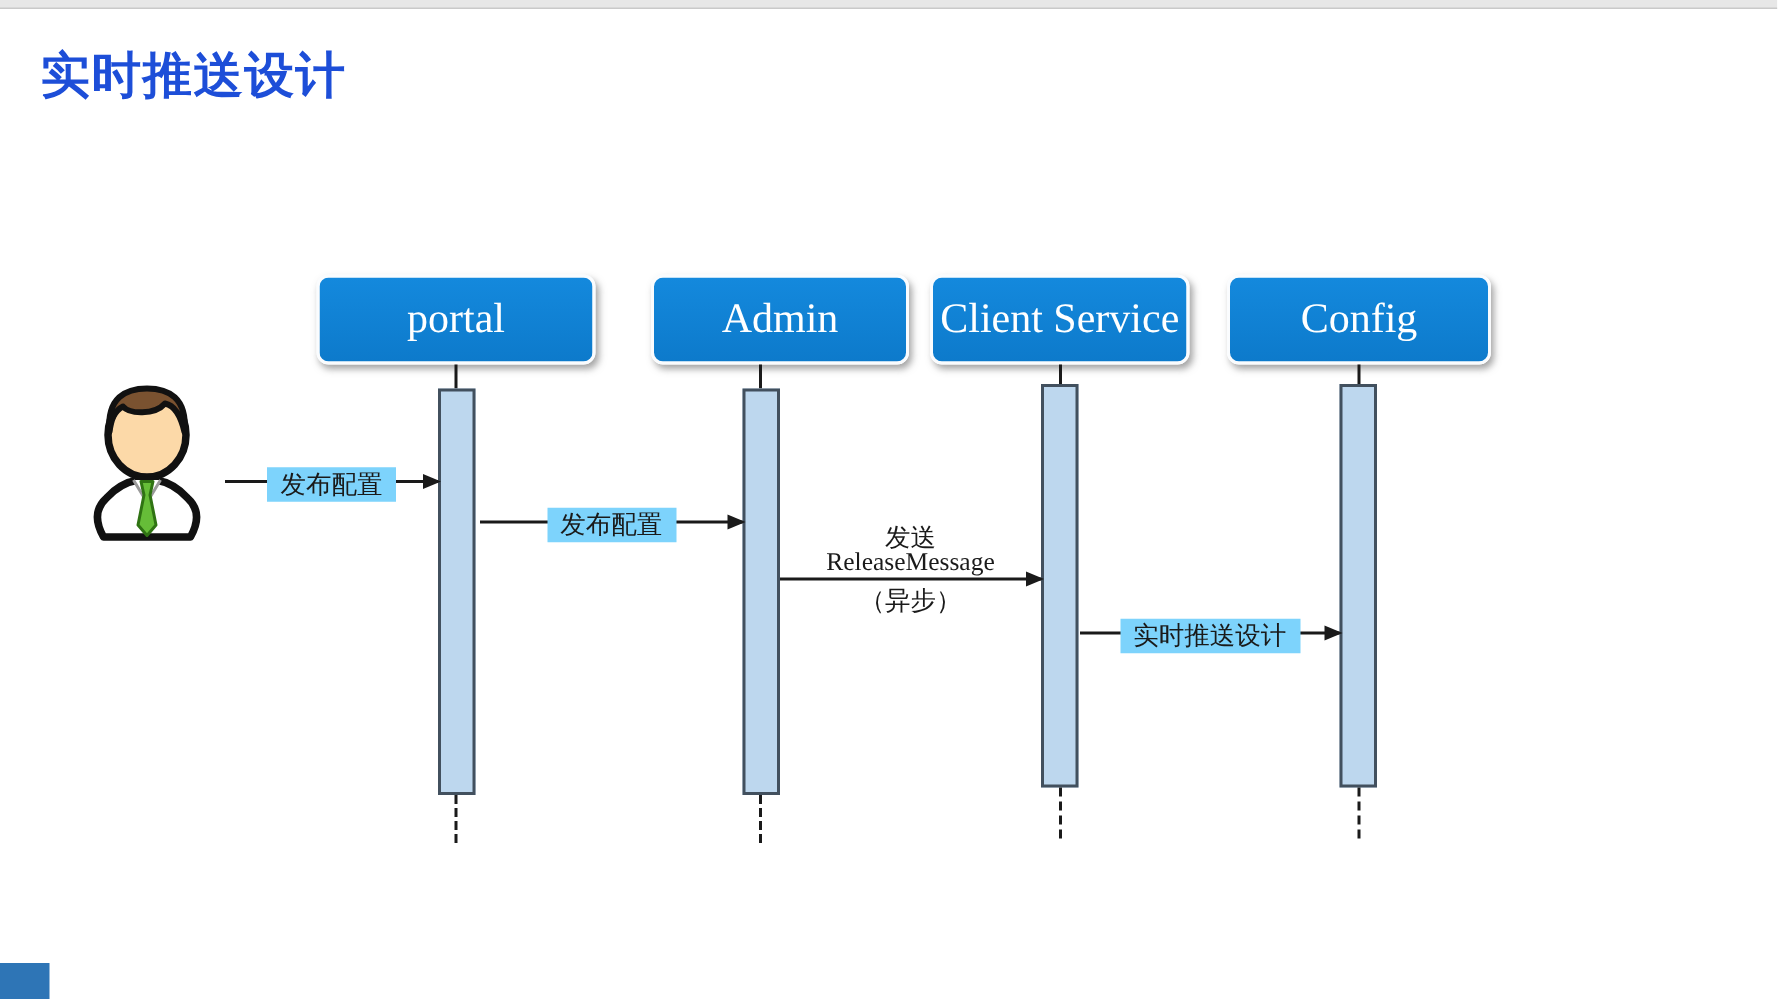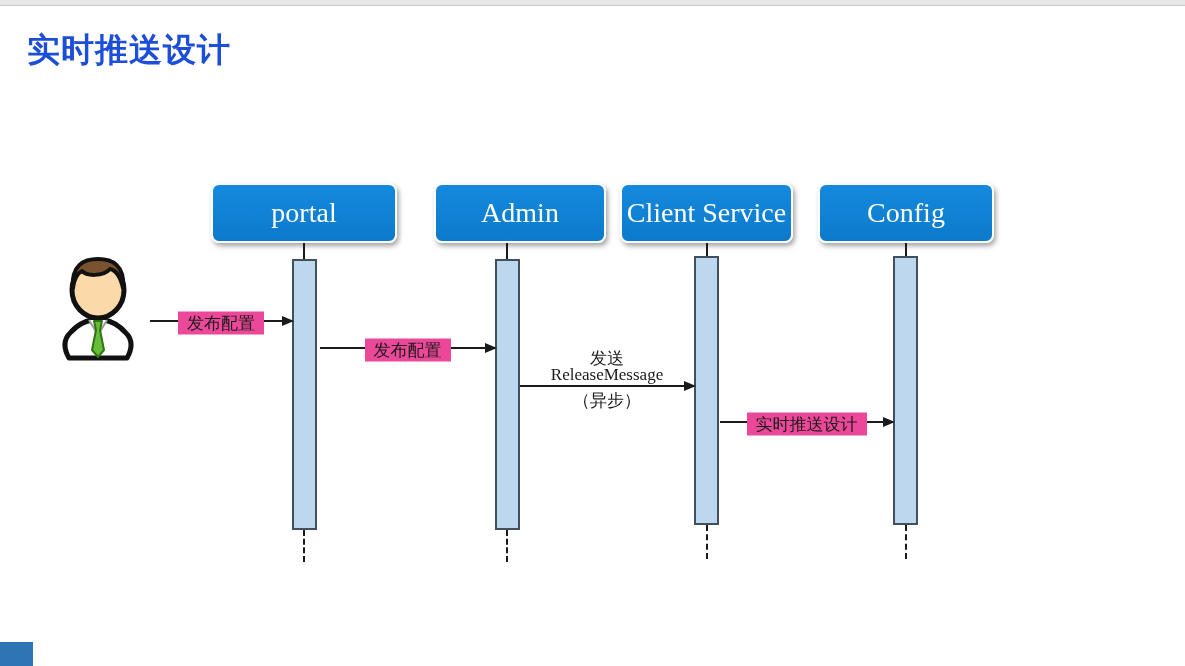--- a/index.html
+++ b/index.html
@@ -81,21 +81,21 @@
     height: 0;
     border-top: 5px solid transparent;
     border-bottom: 5px solid transparent;
     border-left: 12px solid #1a1a1a;
   }
   .msg-label {
     position: absolute;
     left: 50%;
     top: 1px;
     transform: translate(-50%, -50%);
-    background: #ec4899;
+    background: #7dd3fc;
     padding: 0 9px;
     white-space: nowrap;
     font-size: 17px;
     color: #1a1a1a;
     font-family: "Liberation Sans", sans-serif;
   }
   .free-label {
     position: absolute;
     transform: translateX(-50%);
     white-space: nowrap;

